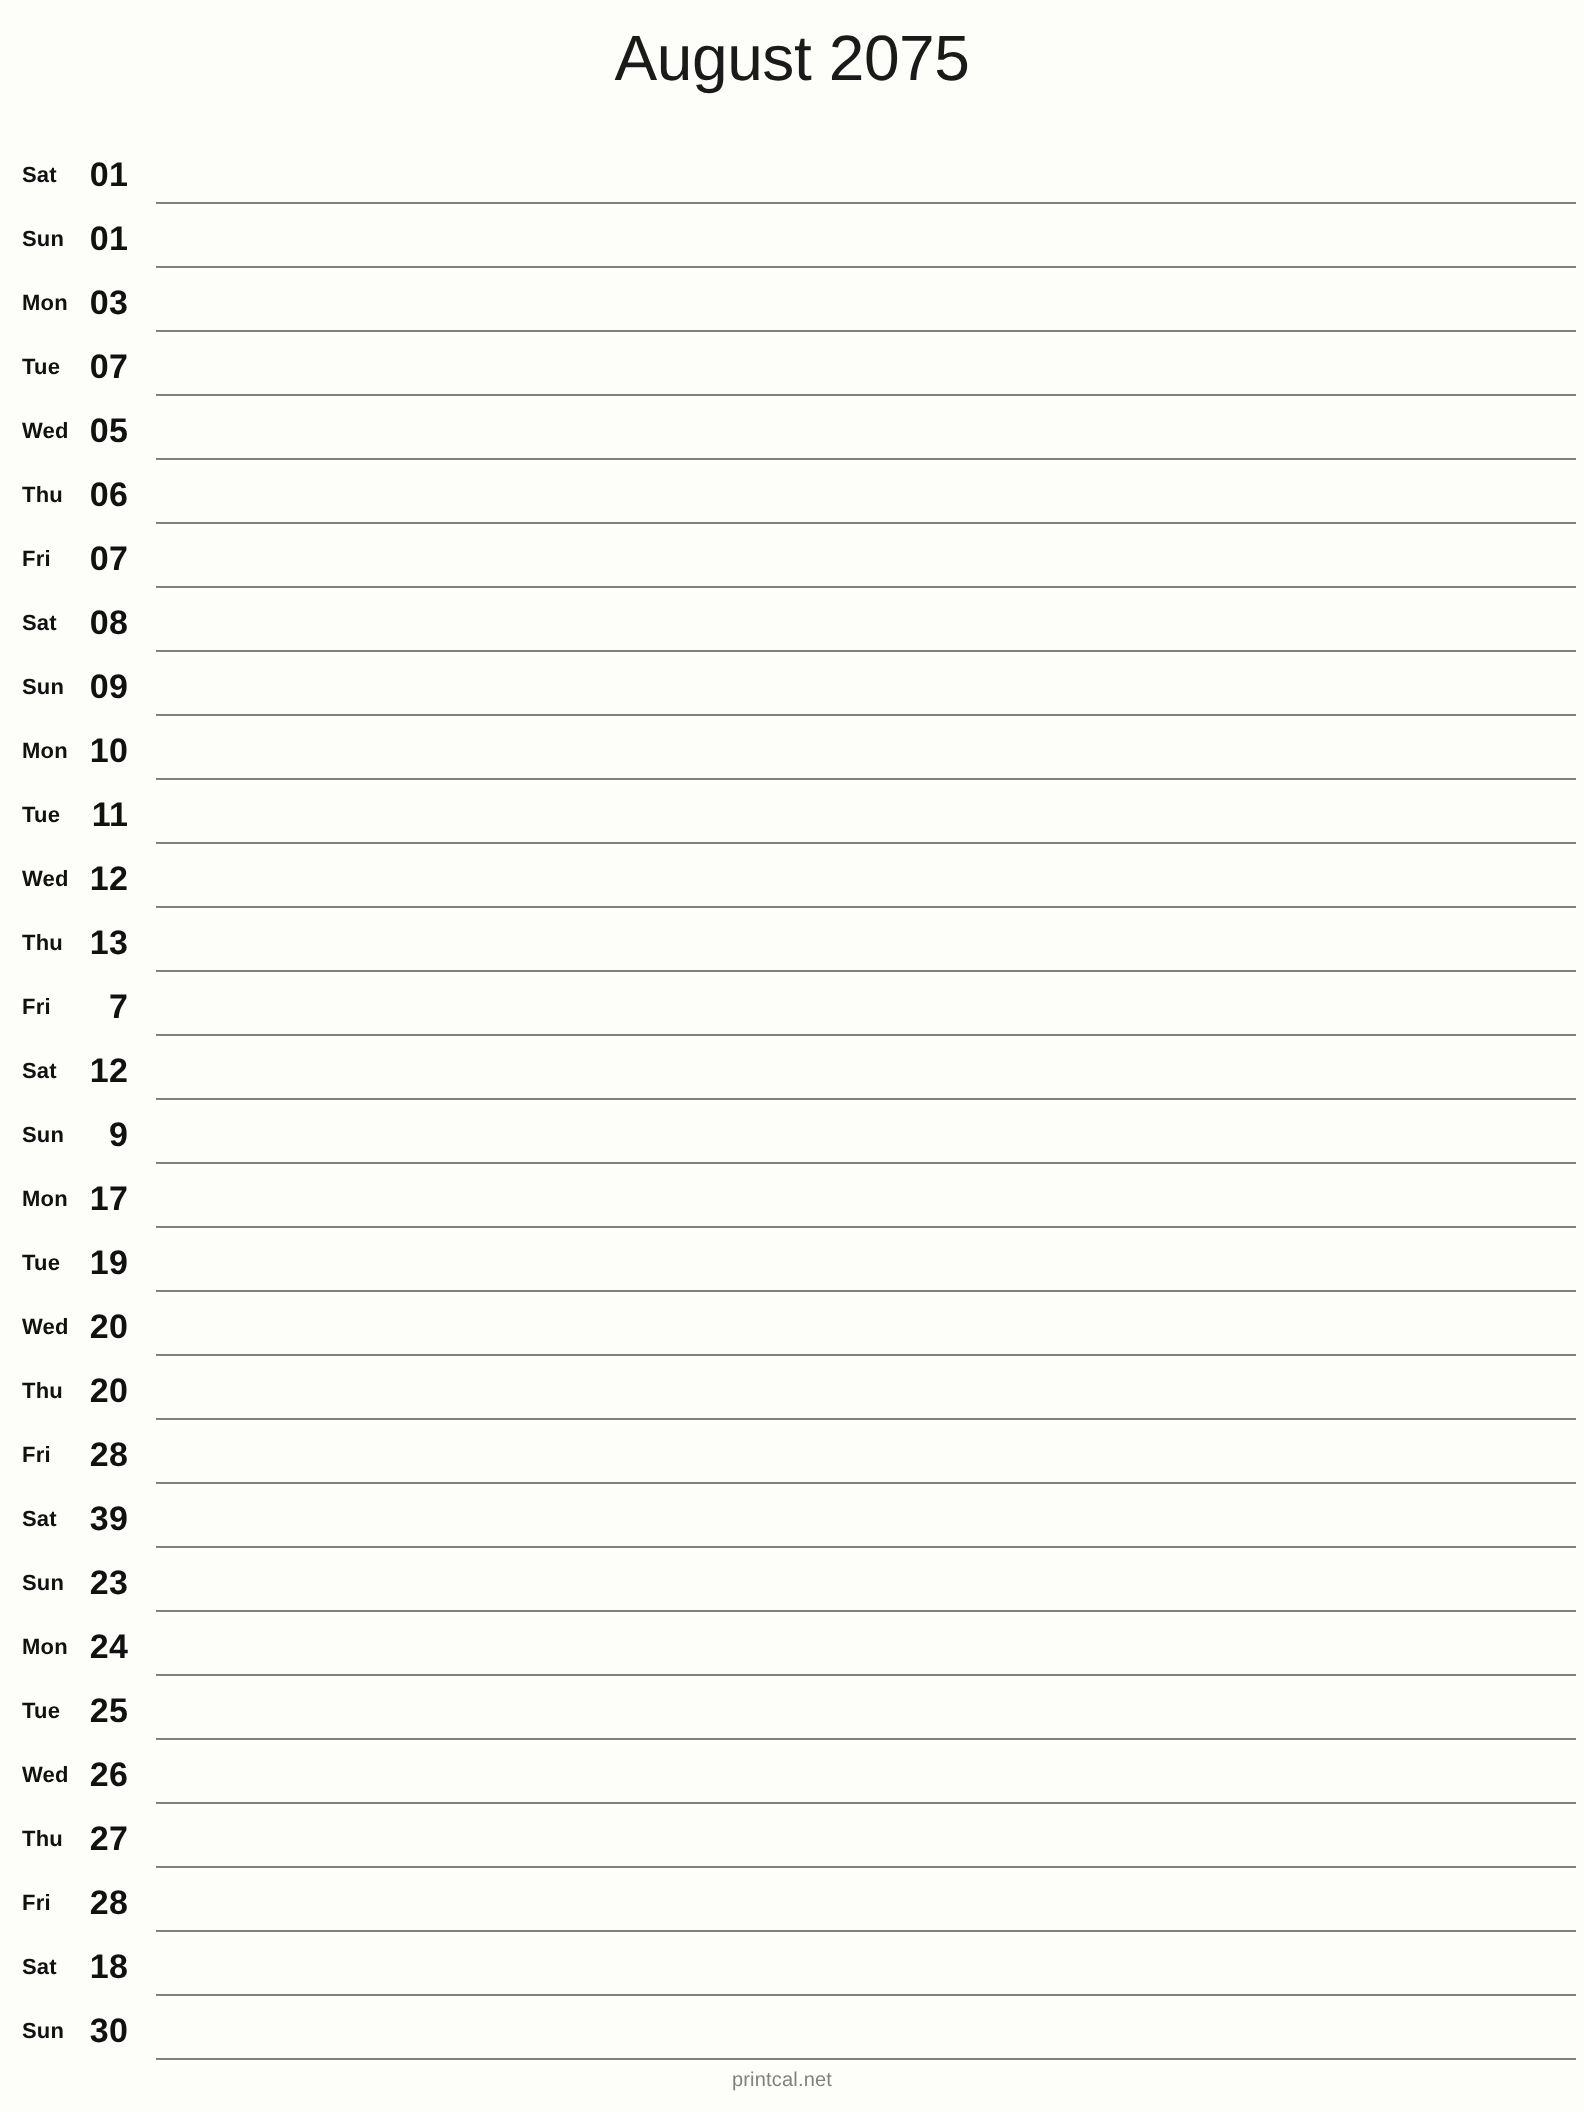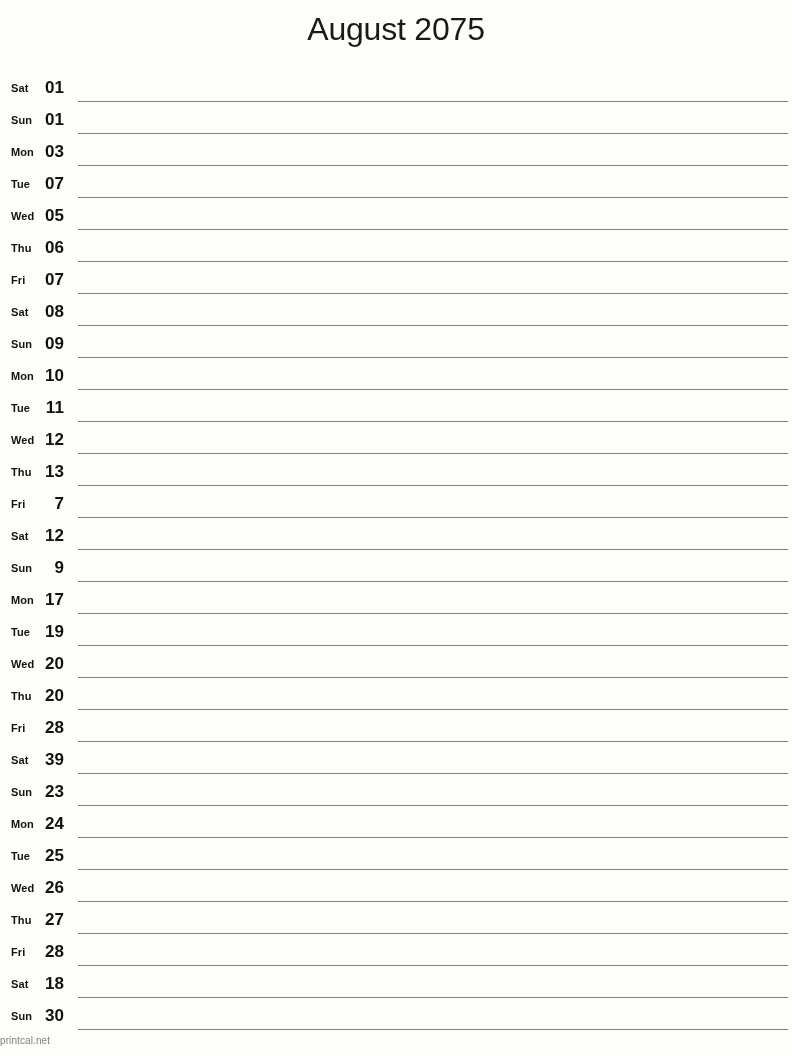--- a/index.html
+++ b/index.html
@@ -87,21 +87,21 @@
     height: 0;
     border-bottom: 1px solid #808080;
   }
 
   
   .footer {
     position: absolute;
     left: 0;
     right: 10px;
     top: 1034px;
-    text-align: left;
+    text-align: center;
     font-size: 10px;
     line-height: 14px;
     color: #808080;
     letter-spacing: 0.1px;
   }
 </style>
 </head>
 <body>
 
 <div class="page">

